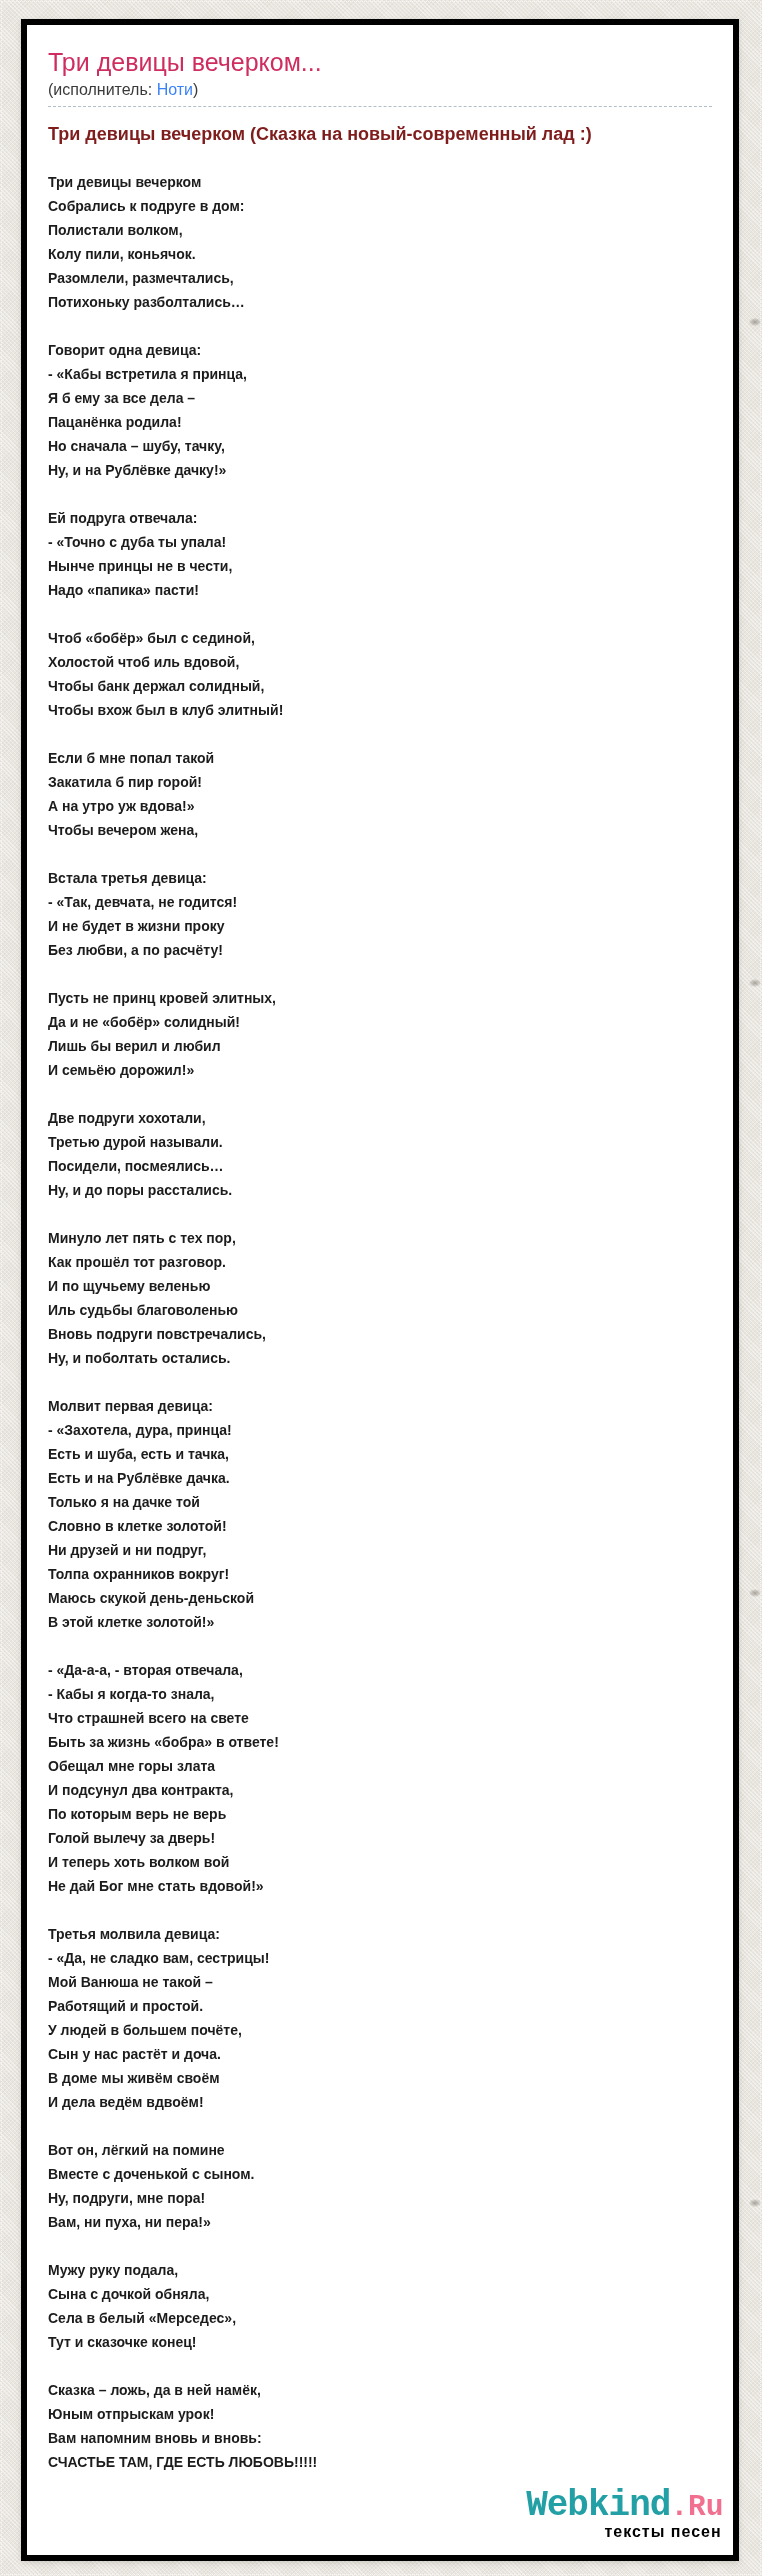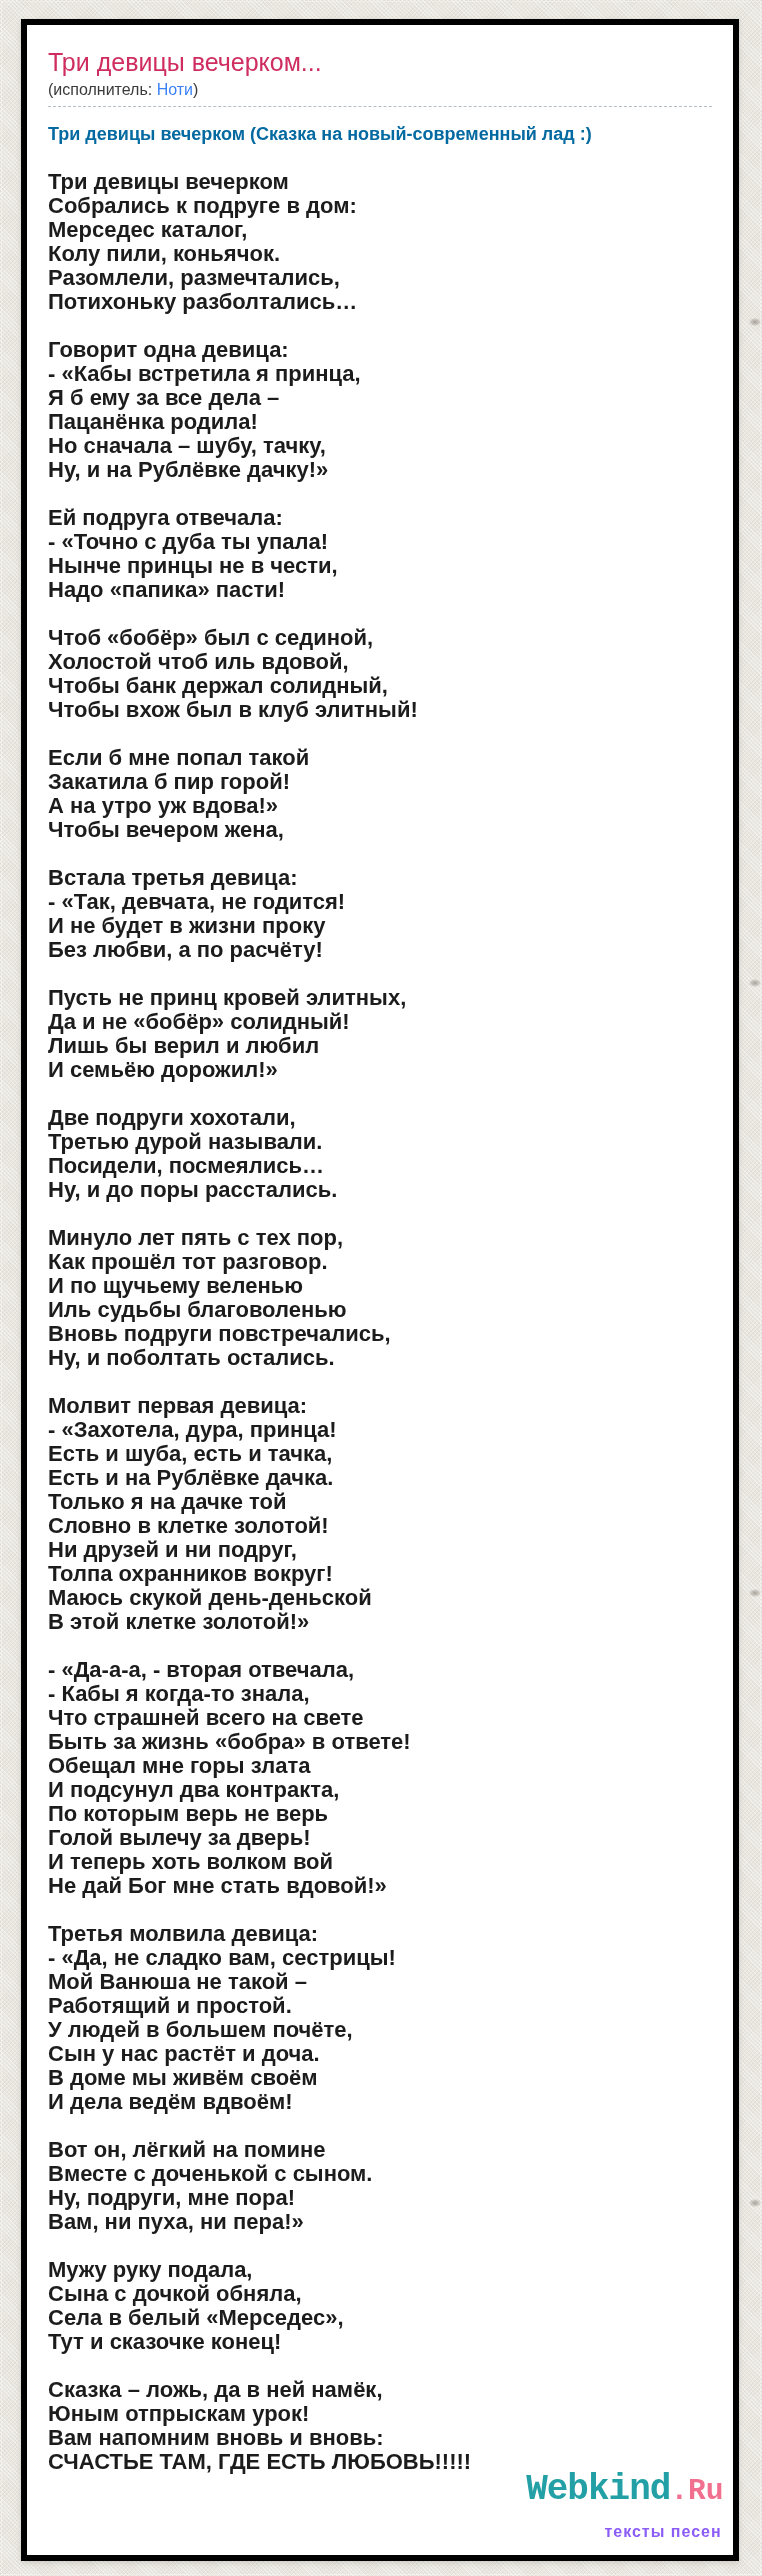--- a/index.html
+++ b/index.html
@@ -45,58 +45,58 @@
   .artist-link{
     color:#3b82f6;text-decoration:none;cursor:pointer;
   }
   .dotted-divider{
     border-bottom:1px dashed #b3bfc8;
     margin:6.7px 0 0 0;
     height:1px;
   }
   .subtitle{
     margin:14.3px 0 24px 0;
-    font-size:18px;font-weight:700;color:#0369a1;
+    font-size:18px;font-weight:700;color:#7f1d1d;
     line-height:24px;
   }
-  .lyrics{font-size:22px;font-weight:700;color:#1c1c1c;}
+  .lyrics{font-size:14px;font-weight:700;color:#1c1c1c;}
   .stanza{margin:0 0 24px 0;}
   .line{line-height:24px;white-space:pre-wrap;}
   .logo{
     position:absolute;right:9.5px;bottom:15.2px;
     text-align:right;cursor:pointer;
     line-height:1;
   }
   .logo-main{font-weight:700;font-family:Liberation Mono, monospace;}
   .logo-teal{font-size:36px;color:#23a0a5;letter-spacing:-1px;}
   .logo-pink{font-size:29.5px;color:#f2708f;}
   .logo-tagline{
-    font-size:16px;font-weight:700;color:#8b5cf6;
-    letter-spacing:1px;margin-top:16px;margin-right:1.9px;
+    font-size:16px;font-weight:700;color:#000000;
+    letter-spacing:1px;margin-top:0px;margin-right:1.9px;
   }
 </style>
 </head>
 <body>
 
 <div class="stitch"></div>
 <div class="edge-mark m1"></div>
 <div class="edge-mark m2"></div>
 <div class="edge-mark m3"></div>
 <div class="edge-mark m4"></div>
 
 <div class="card">
   <h1 class="title">Три девицы вечерком...</h1>
   <div class="artist-line"><span>(исполнитель: </span><a class="artist-link">Ноти</a><span>)</span></div>
   <div class="dotted-divider"></div>
   <div class="subtitle">Три девицы вечерком (Сказка на новый-современный лад :)</div>
   <div class="lyrics">
       <div class="stanza">
         <div class="line">Три девицы вечерком</div>
         <div class="line">Собрались к подруге в дом:</div>
-        <div class="line">Мерседес каталог,</div>
+        <div class="line">Полистали волком,</div>
         <div class="line">Колу пили, коньячок.</div>
         <div class="line">Разомлели, размечтались,</div>
         <div class="line">Потихоньку разболтались…</div>
       </div>
       <div class="stanza">
         <div class="line">Говорит одна девица:</div>
         <div class="line">- «Кабы встретила я принца,</div>
         <div class="line">Я б ему за все дела –</div>
         <div class="line">Пацанёнка родила!</div>
         <div class="line">Но сначала – шубу, тачку,</div>

